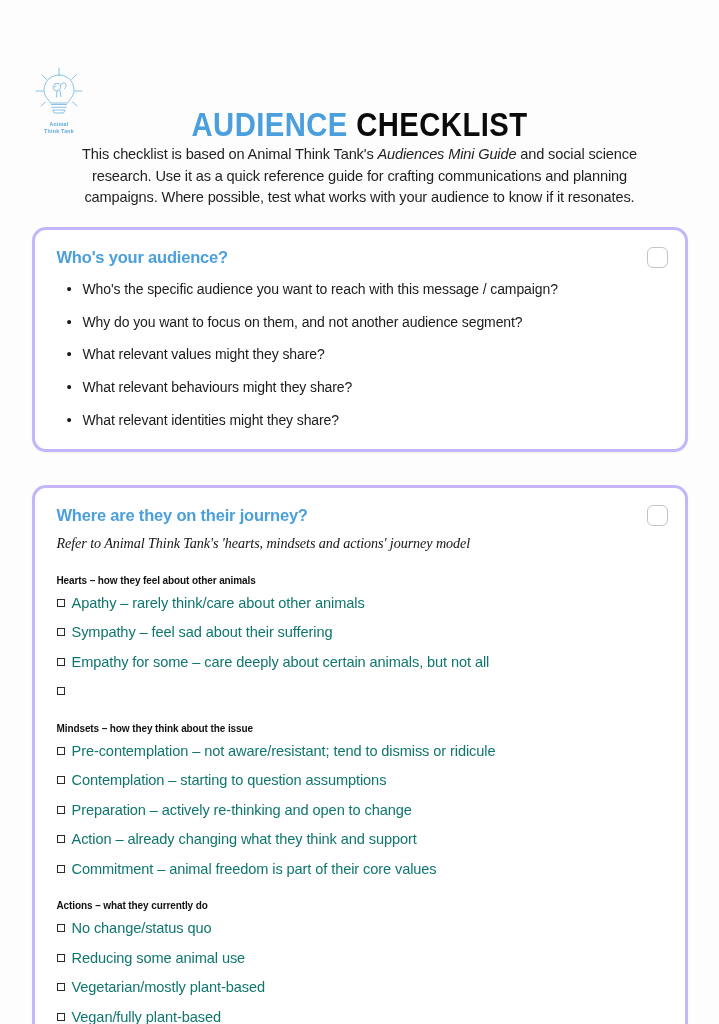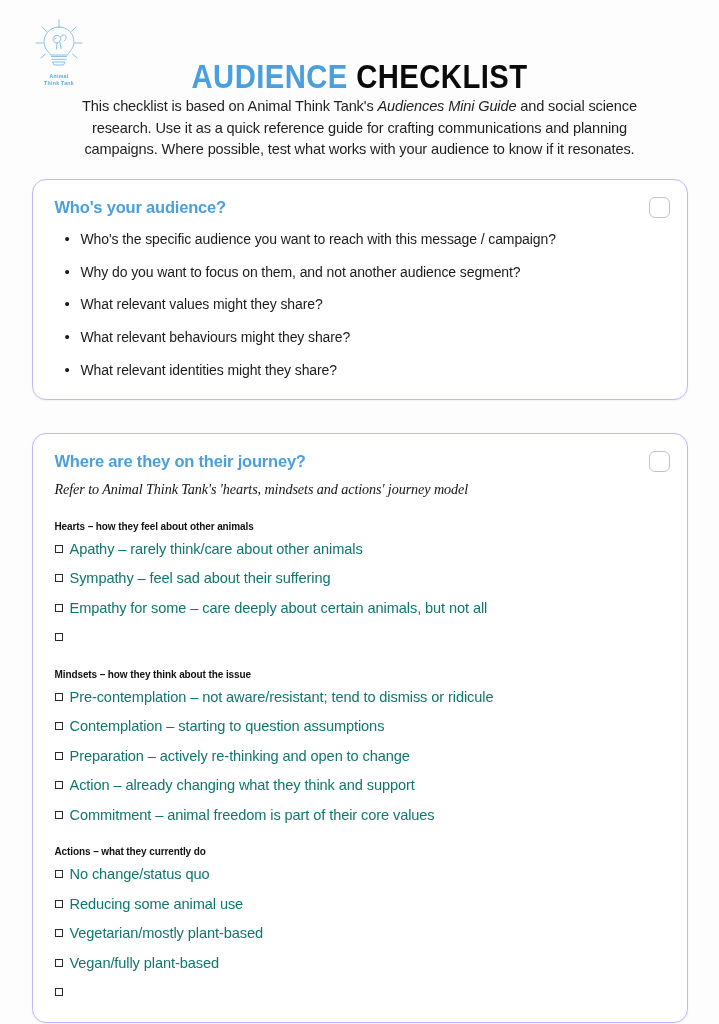--- a/index.html
+++ b/index.html
@@ -13,20 +13,21 @@
     font-family: "Liberation Sans", sans-serif;
     color: #1b1b1b;
     overflow: hidden;
     position: relative;
   }
   .page {
     position: relative;
     width: 719px;
     height: 730px;
     box-sizing: border-box;
+    margin-top: 48px;
   }
 
   
   .header {
     position: relative;
     height: 96px;
   }
   .logo {
     position: absolute;
     left: 28px;
@@ -72,21 +73,21 @@
   }
   .intro em { font-style: italic; }
 
   
   .card {
     position: relative;
     margin: 0 auto;
     width: 656px;
     box-sizing: border-box;
     background: #ffffff;
-    border: 1px solid #c4b5fd;
+    border: 3px solid #c4b5fd;
     border-radius: 14px;
     box-shadow: 0 1px 2px rgba(0,0,0,0.05);
     padding: 18px 22px 20px 22px;
   }
   .card-1 { margin-top: 18px; min-height: 158px; }
   .card-2 { margin-top: 33px; min-height: 492px; }
 
   .card-heading {
     font-size: 16.5px;
     font-weight: bold;

